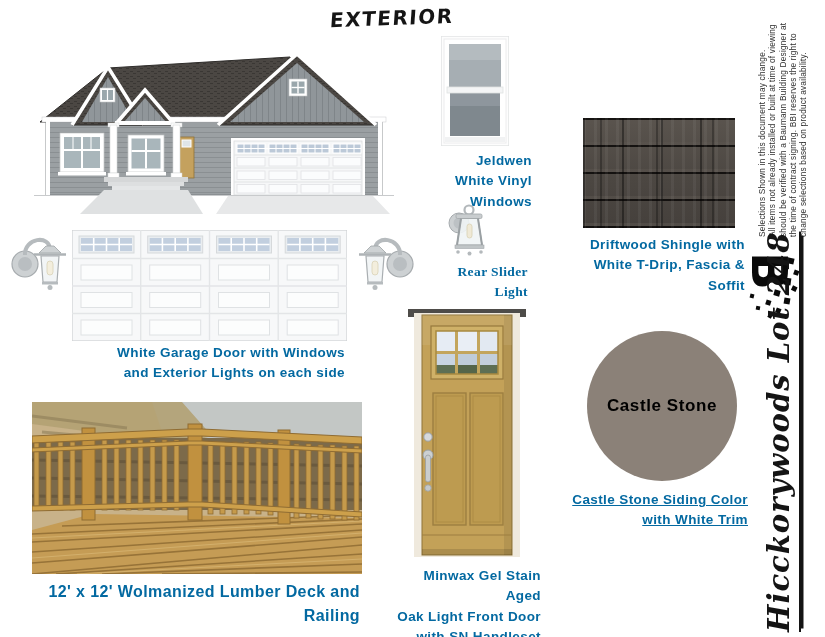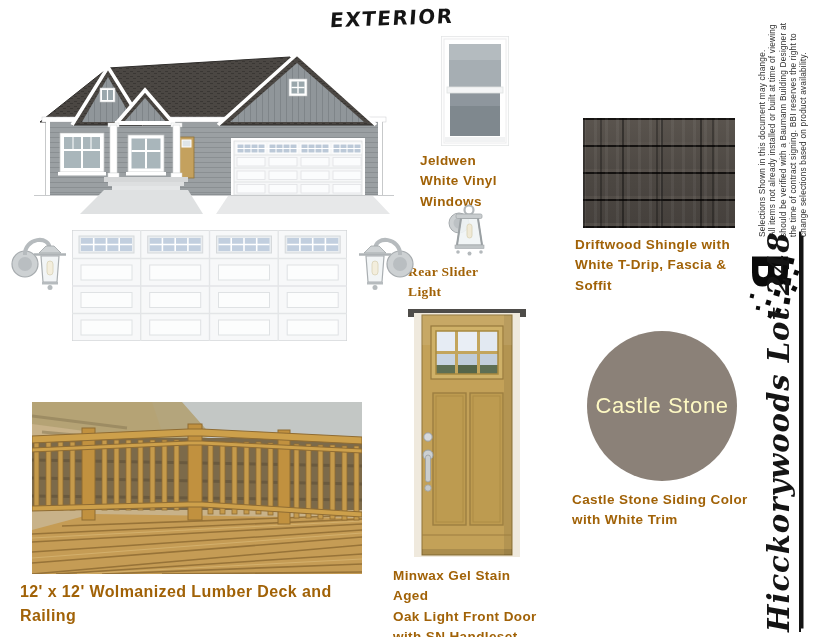--- a/index.html
+++ b/index.html
@@ -1,34 +1,34 @@
 <!DOCTYPE html>
 <html><head>
 <meta charset="utf-8">
 <style>
   html,body{margin:0;padding:0;background:#ffffff;}
   .board{position:relative;width:825px;height:637px;background:#ffffff;overflow:hidden;
          font-family:"Liberation Sans",sans-serif;color:#222;}
   .abs{position:absolute;}
-  .caption{white-space:pre-line;text-align:left;color:#a16207;
+  .caption{white-space:pre-line;text-align:right;color:#0369a1;
            font-size:13.5px;line-height:1.5;letter-spacing:.4px;font-weight:600;}
   .title{font-size:20px;font-weight:700;letter-spacing:1.5px;color:#151515;
          transform:rotate(-2deg) skewX(-6deg);font-family:"DejaVu Sans",sans-serif;}
   
   .shingle{
     background-color:#4f4a46;
     background-image:
       repeating-linear-gradient(90deg, rgba(0,0,0,.38) 0 2px, rgba(255,255,255,0) 2px 39px),
       repeating-linear-gradient(90deg, rgba(0,0,0,0) 0 17px, rgba(0,0,0,.28) 17px 19px, rgba(0,0,0,0) 19px 56px),
       repeating-linear-gradient(90deg, rgba(255,255,255,.05) 0 3px, rgba(255,255,255,0) 3px 11px),
       repeating-linear-gradient(0deg, rgba(10,8,7,.85) 0 2px, rgba(90,84,78,.55) 2px 5px, rgba(255,255,255,0) 5px 27px),
       linear-gradient(180deg,#5a544e 0%,#4c4742 55%,#45403c 100%);
   }
   .circle-swatch{border-radius:50%;display:flex;align-items:center;justify-content:center;}
-  .circle-swatch span{font-size:22px;letter-spacing:.6px;color:#fef9c3;font-weight:400;}
+  .circle-swatch span{font-size:17px;letter-spacing:.6px;color:#000000;font-weight:700;}
   .rot-ccw{transform:rotate(-90deg);transform-origin:top left;}
   .disclaimer{font-size:8.3px;line-height:1.25;letter-spacing:.2px;color:#2d2d2d;
               white-space:pre-line;font-weight:400;}
   .lot-label{font-family:"DejaVu Serif",serif;font-style:italic;font-weight:600;
              font-size:29px;letter-spacing:1px;color:#141414;white-space:nowrap;}
   .lot-underline{border-bottom:2.5px solid #141414;box-shadow:0 6px 0 -3.5px #141414;
                  padding-bottom:3px;display:inline-block;}
   svg{display:block;}
 </style>
 </head>
@@ -267,20 +267,22 @@
     <circle cx="17" cy="38" r="13" fill="#cdd1d3" stroke="#a6abae" stroke-width="1.2"></circle>
     <circle cx="17" cy="38" r="7" fill="#b9bec1"></circle>
     <path d="M17,29 C16,12 42,8 42,24" fill="none" stroke="#b6bbbe" stroke-width="4"></path>
     <polygon points="31,27 53,27 46,20 38,20" fill="#ced2d4" stroke="#9ea3a6" stroke-width="0.8"></polygon>
     <line x1="26" y1="28.5" x2="58" y2="28.5" stroke="#aeb3b6" stroke-width="2.5"></line>
     <polygon points="33,30 51,30 49,56 35,56" fill="#f0f4f5" fill-opacity="0.88" stroke="#a9aeb1" stroke-width="1.2"></polygon>
     <rect x="39" y="35" width="6" height="14" rx="3" fill="#f3eedd" stroke="#d9d2b8" stroke-width="0.8"></rect>
     <rect x="34" y="56" width="16" height="2.5" fill="#b6bbbe"></rect>
     <circle cx="42" cy="61.5" r="2.5" fill="#b6bbbe"></circle>
   </svg>
+  <div class="abs caption" style="left:55px;top:343px;width:290px;">White Garage Door with Windows
+and Exterior Lights on each side</div>
 
   <svg class="abs" style="left:32px;top:402px;" width="330" height="172" viewBox="0 0 330 172">
     <rect width="330" height="172" fill="#c8b289"></rect>
     <polygon points="120,0 330,0 330,52 160,48 130,30" fill="#c3c7c5"></polygon>
     <polygon points="0,0 150,0 180,34 140,44 60,30 0,22" fill="#b3a173" opacity="0.9"></polygon>
     <g stroke="#8a7a55" stroke-width="3" opacity="0.55">
       <line x1="0" y1="14" x2="95" y2="26"></line>
         <line x1="10" y1="30" x2="120" y2="40"></line>
         <line x1="0" y1="44" x2="90" y2="50"></line>
     </g>
@@ -390,21 +392,21 @@
     <circle cx="26" cy="185" r="3.2" fill="#c4c8ca" stroke="#9aa0a2" stroke-width="0.8"></circle>
     <rect x="20" y="246" width="90" height="6" fill="#000000" opacity="0.12"></rect>
   </svg>
   <div class="abs caption" style="left:393px;top:566px;width:148px;">Minwax Gel Stain Aged
 Oak Light Front Door
 with SN Handleset</div>
 
   <div class="abs circle-swatch" style="left:587px;top:331px;width:150px;height:150px;background:#8b8178;">
     <span>Castle Stone</span>
   </div>
-  <div class="abs caption" style="left:572px;top:490px;width:176px;">Castle Stone Siding Color
+  <div class="abs caption" style="left:572px;top:490px;width:176px;text-decoration:underline;">Castle Stone Siding Color
 with White Trim</div>
 
   <div class="abs rot-ccw disclaimer" style="left:757px;top:237px;width:232px;">Selections Shown in this document may change.
 All items not already installed or built at time of viewing
 should be verified with a Baumann Building Designer at
 the time of contract signing. BBI reserves the right to
 change selections based on product availability.</div>
 
   <svg class="abs" style="left:744px;top:246px;" width="60" height="76" viewBox="0 0 60 76">
     <g transform="rotate(90 26 26)">

